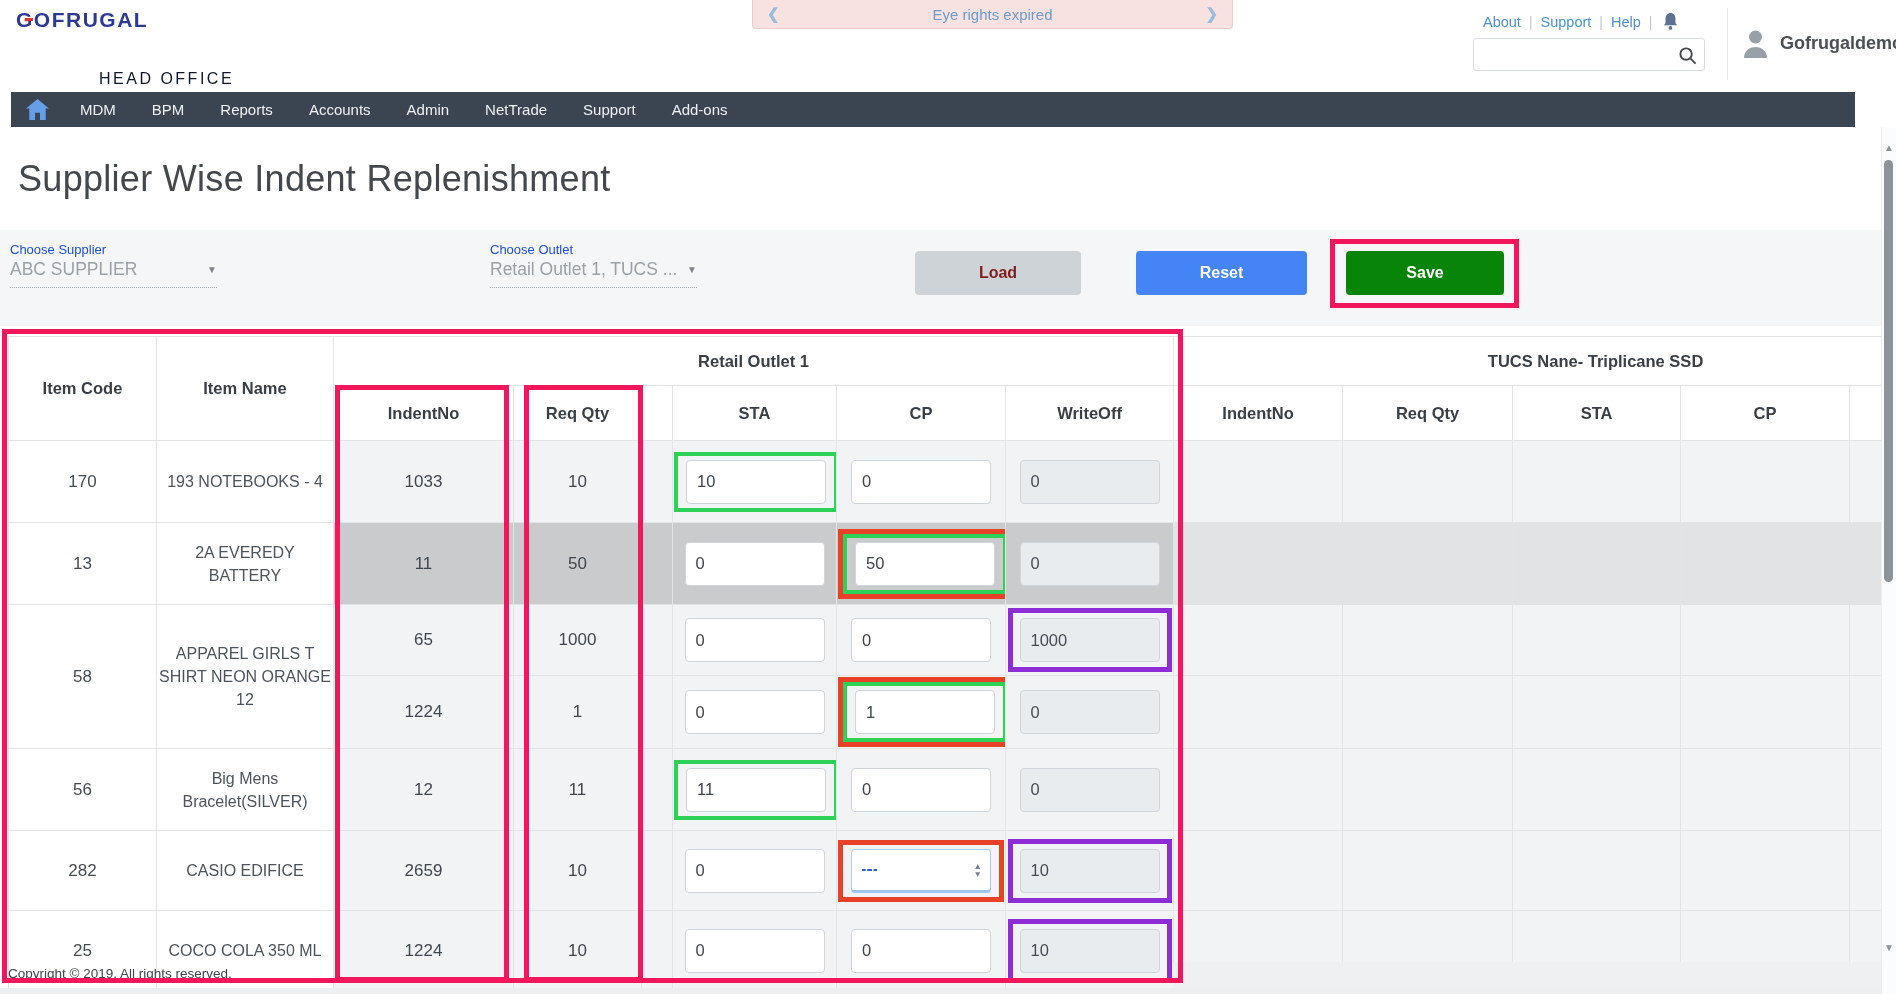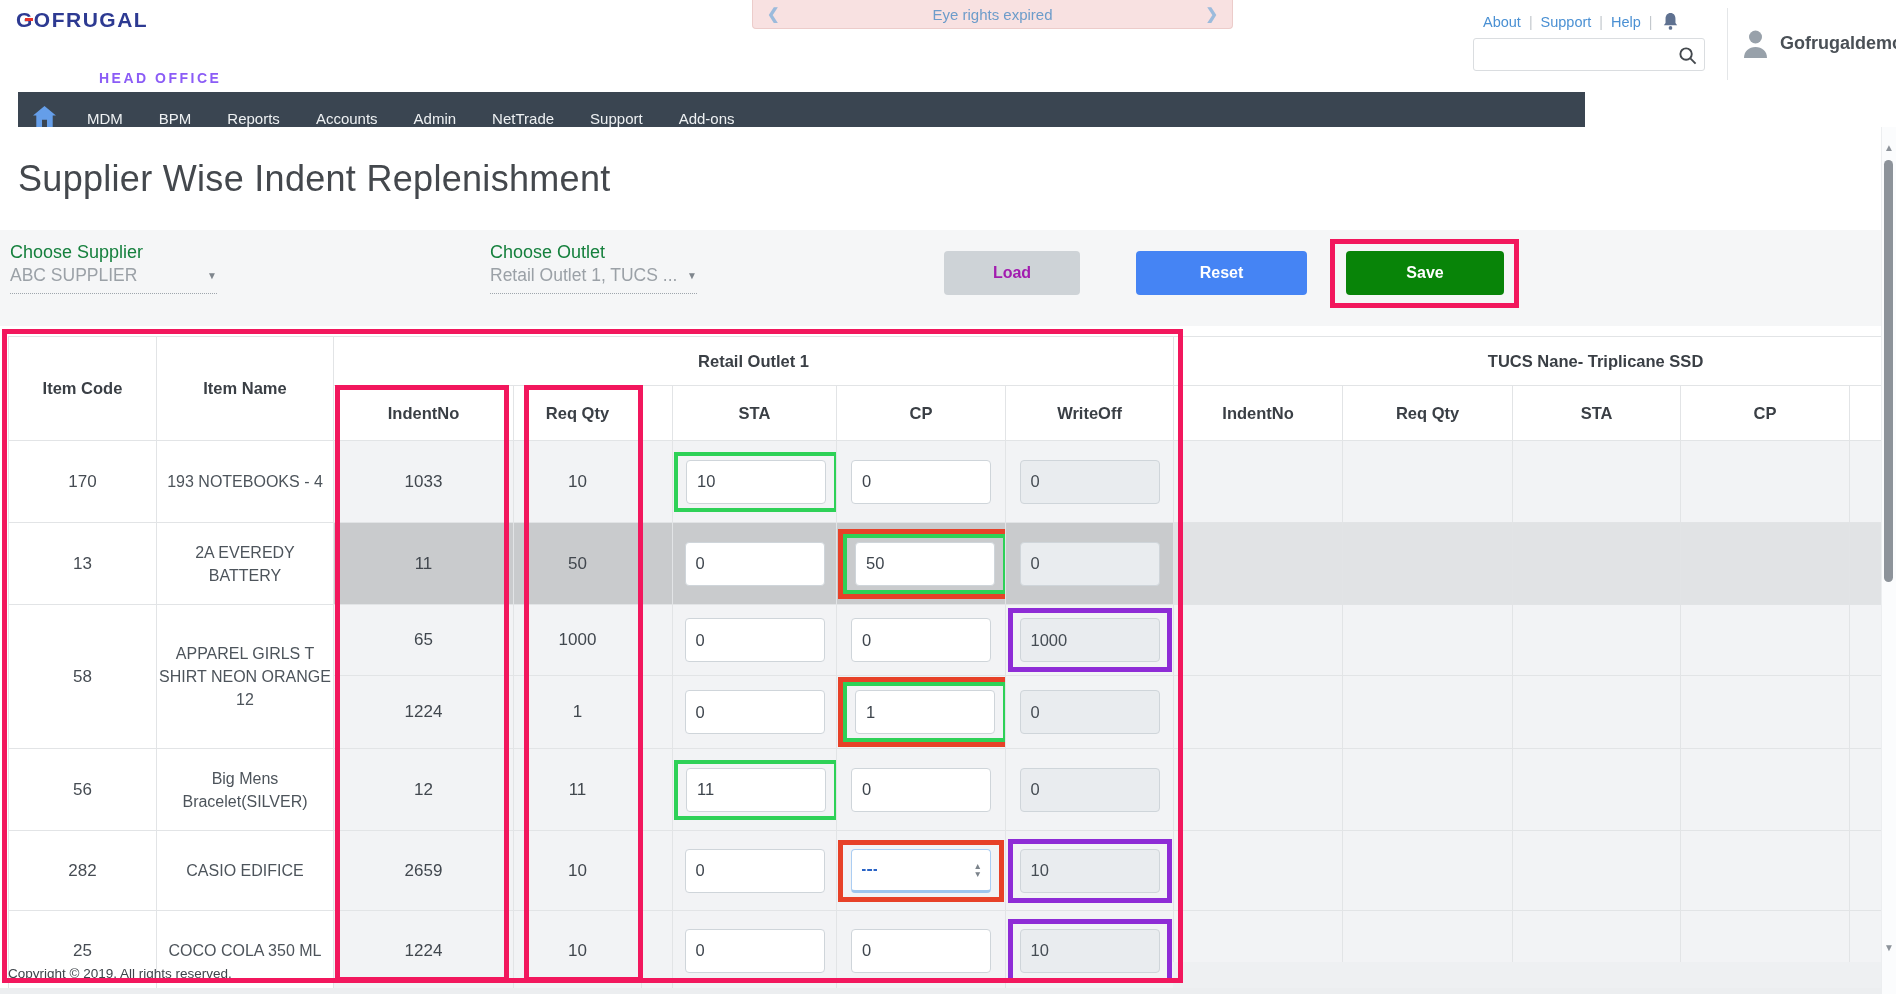--- a/index.html
+++ b/index.html
@@ -7,21 +7,21 @@
     width:1896px;height:994px;position:relative;overflow:hidden;
     background:#fff;font-family:"Liberation Sans",sans-serif;
     -webkit-font-smoothing:antialiased;
   }
   
   .topbar{position:absolute;left:0;top:0;width:1896px;height:92px;background:#fff;z-index:10}
   .logo-top{position:absolute;left:16px;top:8px;font-size:21px;font-weight:bold;letter-spacing:1.5px;color:#2d3a92}
   .g-dash{position:absolute;left:25px;top:18px;width:8px;height:3px;background:#e8332a;z-index:11}
   .logo-main{position:absolute;left:12px;top:25px;font-size:41px;font-weight:bold;letter-spacing:-1px;line-height:44px}
   .lr{color:#e8332a}.lb{color:#2d3a92}
-  .logo-sub{position:absolute;left:99px;top:70px;font-size:14px;font-weight:bold;letter-spacing:2.5px;color:#8b5cf6}
+  .logo-sub{position:absolute;left:99px;top:70px;font-size:16px;font-weight:normal;letter-spacing:2.5px;color:#0f172a}
 
   .banner{position:absolute;left:752px;top:0;width:481px;height:29px;box-sizing:border-box;
     background:#f8e1e1;border:1px solid #ecccca;border-top:none;border-radius:0 0 4px 4px;
     display:flex;align-items:center;justify-content:space-between;padding:0 14px;z-index:11}
   .banner .chev{color:#9cbbdc;font-weight:bold;font-size:15px;cursor:pointer}
   .banner .txt{color:#6d9cca;font-size:15px}
 
   .top-links{position:absolute;left:1483px;top:12px;display:flex;align-items:center;z-index:11}
   .top-link{color:#4a90d3;text-decoration:none;font-size:14.5px;cursor:pointer}
   .sep{color:#c3c8cd;margin:0 8px;font-size:14px}
@@ -31,39 +31,39 @@
     border:1px solid #dadde0;border-radius:3px;background:#fff;z-index:11}
   .search-box input{position:absolute;left:8px;top:3px;width:190px;height:25px;border:none;outline:none;
     font-size:15px;font-family:inherit;color:#444;background:transparent}
   .search-ico{position:absolute;right:7px;top:7px;width:19px;height:19px}
 
   .v-divider{position:absolute;left:1727px;top:8px;width:1px;height:72px;background:#e4e6e8;z-index:11}
   .user{position:absolute;left:1742px;top:28px;display:flex;align-items:center;gap:11px;z-index:11}
   .user-name{font-size:18px;font-weight:bold;color:#4a5056}
 
   
-  .nav{position:absolute;left:18px;top:92px;width:1567px;height:35px;background:#3a4551;
-    display:flex;align-items:flex-end;z-index:10}
+  .nav{position:absolute;left:11px;top:92px;width:1844px;height:35px;background:#3a4551;
+    display:flex;align-items:center;z-index:10}
   .home{margin-left:15px;width:23px;height:21px;cursor:pointer}
   .nav-items{display:flex;align-items:center;margin-left:13px}
   .nav-item{color:#eef1f3;font-size:15px;padding:0 18px;cursor:pointer;white-space:nowrap}
 
   
   .page-title{position:absolute;left:18px;top:158px;font-size:36px;font-weight:300;color:#44484d;letter-spacing:0.3px;z-index:5}
   .panel{position:absolute;left:0;top:230px;width:1896px;height:96px;background:#f5f6f7;z-index:5}
   .field{position:absolute;top:12px;width:207px}
-  .field-label{font-size:18px;color:#15803d}
+  .field-label{font-size:13px;color:#1d4ed8}
   .field-value{margin-top:2px;display:flex;align-items:center;justify-content:space-between;
     font-size:17.5px;color:#9ba1a7;padding-bottom:7px;border-bottom:1px dotted #9fa6ad;cursor:pointer}
   .caret{font-size:10px;color:#7f868d}
   .f-supplier{left:10px}.f-outlet{left:490px}
 
   .btn{position:absolute;top:251px;height:44px;border:none;border-radius:4px;
     font-family:inherit;font-size:16px;font-weight:bold;cursor:pointer;z-index:6}
-  .btn-load{left:944px;width:136px;background:#ced3d7;color:#a21caf;cursor:default}
+  .btn-load{left:915px;width:166px;background:#ced3d7;color:#7f1d1d;cursor:default}
   .btn-reset{left:1136px;width:171px;background:#4584f4;color:#fff}
   .btn-save{left:1346px;width:158px;background:#088408;color:#fff}
 
   
   .table-wrap{position:absolute;left:8px;top:336px;width:1873px;height:652px;overflow:hidden;background:#fff;z-index:1}
   table{border-collapse:collapse;table-layout:fixed;width:2009px}
   th,td{border:1px solid #e2e4e6;box-sizing:border-box;overflow:hidden}
   thead th{background:#fff;font-weight:bold;font-size:16.5px;color:#3a3f45;text-align:center}
   .grp-row{height:49px}
   .subhead-row{height:55px}

